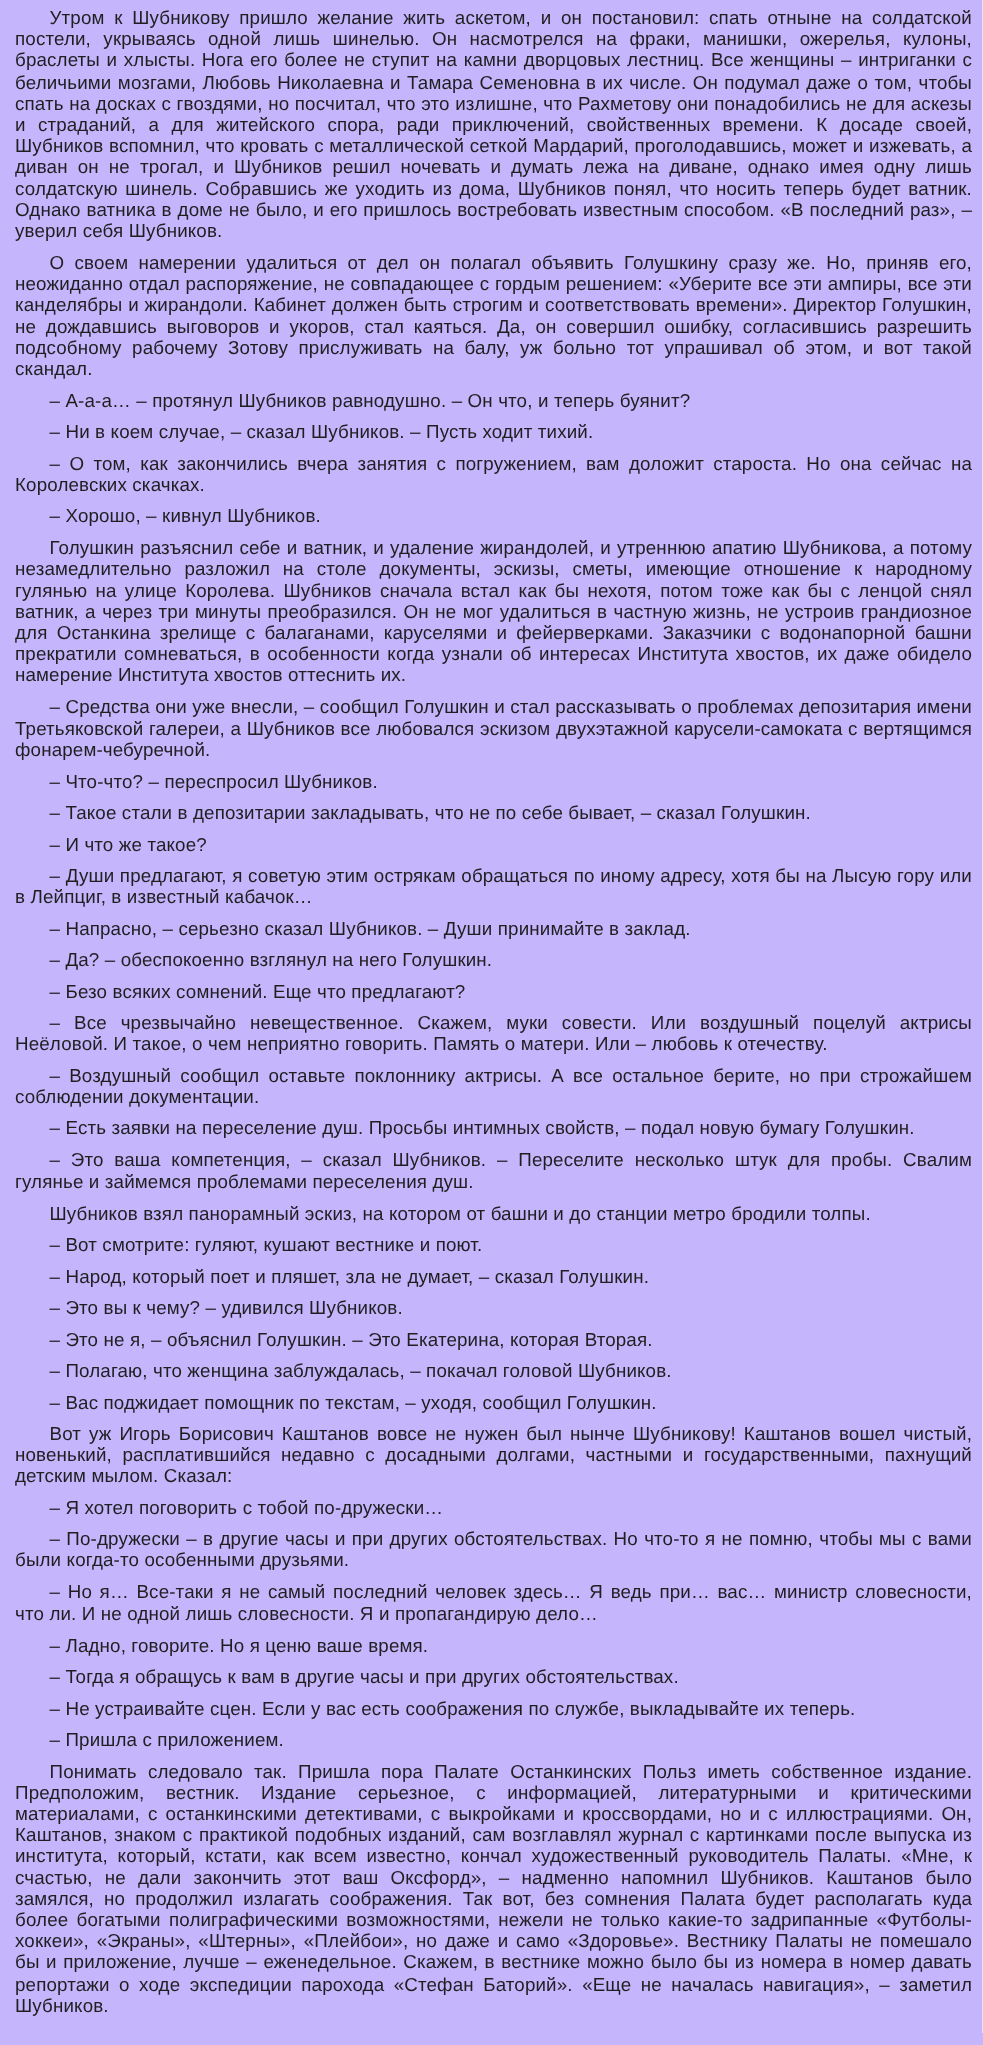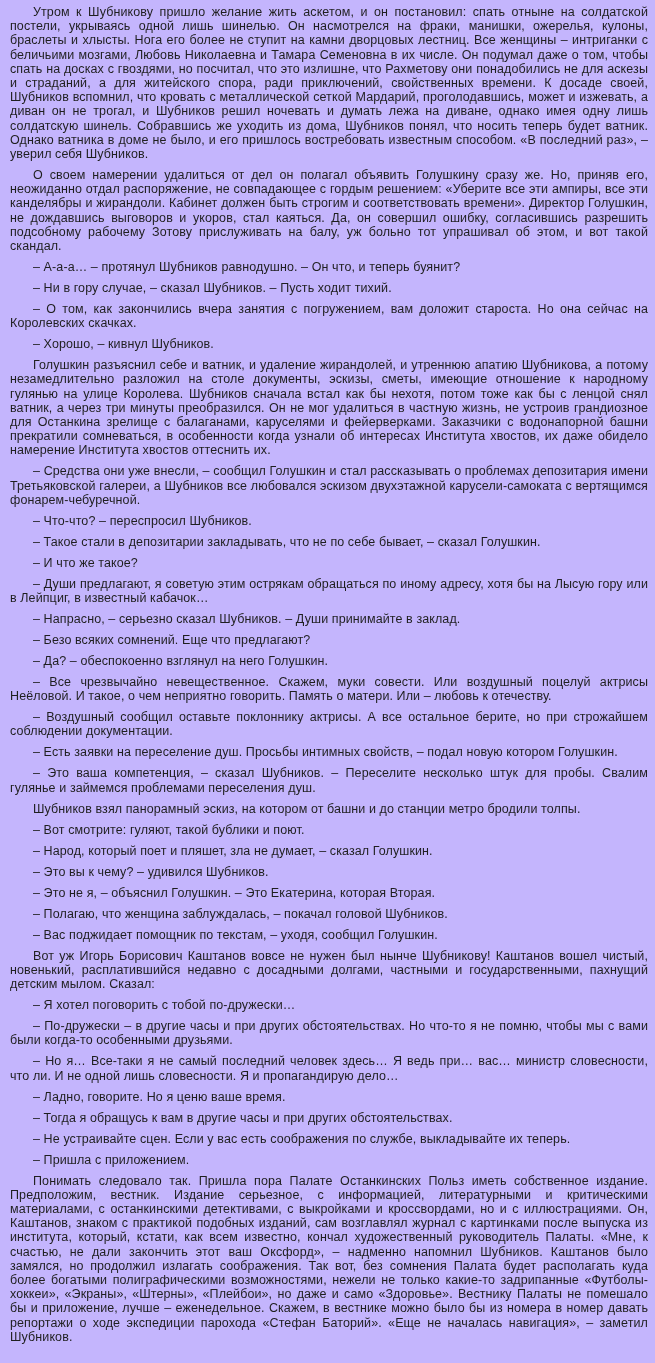--- a/index.html
+++ b/index.html
@@ -32,38 +32,38 @@
   }
 </style>
 </head>
 <body>
 
 <div class="page">
   <div class="body-text">
       <p class="para narrative">Утром к Шубникову пришло желание жить аскетом, и он постановил: спать отныне на солдатской постели, укрываясь одной лишь шинелью. Он насмотрелся на фраки, манишки, ожерелья, кулоны, браслеты и хлысты. Нога его более не ступит на камни дворцовых лестниц. Все женщины – интриганки с беличьими мозгами, Любовь Николаевна и Тамара Семеновна в их числе. Он подумал даже о том, чтобы спать на досках с гвоздями, но посчитал, что это излишне, что Рахметову они понадобились не для аскезы и страданий, а для житейского спора, ради приключений, свойственных времени. К досаде своей, Шубников вспомнил, что кровать с металлической сеткой Мардарий, проголодавшись, может и изжевать, а диван он не трогал, и Шубников решил ночевать и думать лежа на диване, однако имея одну лишь солдатскую шинель. Собравшись же уходить из дома, Шубников понял, что носить теперь будет ватник. Однако ватника в доме не было, и его пришлось востребовать известным способом. «В последний раз», – уверил себя Шубников.</p>
       <p class="para narrative">О своем намерении удалиться от дел он полагал объявить Голушкину сразу же. Но, приняв его, неожиданно отдал распоряжение, не совпадающее с гордым решением: «Уберите все эти ампиры, все эти канделябры и жирандоли. Кабинет должен быть строгим и соответствовать времени». Директор Голушкин, не дождавшись выговоров и укоров, стал каяться. Да, он совершил ошибку, согласившись разрешить подсобному рабочему Зотову прислуживать на балу, уж больно тот упрашивал об этом, и вот такой скандал.</p>
       <p class="para dialogue">– А-а-а… – протянул Шубников равнодушно. – Он что, и теперь буянит?</p>
-      <p class="para dialogue">– Ни в гору случае, – сказал Шубников. – Пусть ходит тихий.</p>
+      <p class="para dialogue">– Ни в коем случае, – сказал Шубников. – Пусть ходит тихий.</p>
       <p class="para dialogue">– О том, как закончились вчера занятия с погружением, вам доложит староста. Но она сейчас на Королевских скачках.</p>
       <p class="para dialogue">– Хорошо, – кивнул Шубников.</p>
       <p class="para narrative">Голушкин разъяснил себе и ватник, и удаление жирандолей, и утреннюю апатию Шубникова, а потому незамедлительно разложил на столе документы, эскизы, сметы, имеющие отношение к народному гулянью на улице Королева. Шубников сначала встал как бы нехотя, потом тоже как бы с ленцой снял ватник, а через три минуты преобразился. Он не мог удалиться в частную жизнь, не устроив грандиозное для Останкина зрелище с балаганами, каруселями и фейерверками. Заказчики с водонапорной башни прекратили сомневаться, в особенности когда узнали об интересах Института хвостов, их даже обидело намерение Института хвостов оттеснить их.</p>
       <p class="para dialogue">– Средства они уже внесли, – сообщил Голушкин и стал рассказывать о проблемах депозитария имени Третьяковской галереи, а Шубников все любовался эскизом двухэтажной карусели-самоката с вертящимся фонарем-чебуречной.</p>
       <p class="para dialogue">– Что-что? – переспросил Шубников.</p>
       <p class="para dialogue">– Такое стали в депозитарии закладывать, что не по себе бывает, – сказал Голушкин.</p>
       <p class="para dialogue">– И что же такое?</p>
       <p class="para dialogue">– Души предлагают, я советую этим острякам обращаться по иному адресу, хотя бы на Лысую гору или в Лейпциг, в известный кабачок…</p>
       <p class="para dialogue">– Напрасно, – серьезно сказал Шубников. – Души принимайте в заклад.</p>
+      <p class="para dialogue">– Да? – обеспокоенно взглянул на него Голушкин.</p>
       <p class="para dialogue">– Безо всяких сомнений. Еще что предлагают?</p>
-      <p class="para dialogue">– Да? – обеспокоенно взглянул на него Голушкин.</p>
       <p class="para dialogue">– Все чрезвычайно невещественное. Скажем, муки совести. Или воздушный поцелуй актрисы Неёловой. И такое, о чем неприятно говорить. Память о матери. Или – любовь к отечеству.</p>
       <p class="para dialogue">– Воздушный сообщил оставьте поклоннику актрисы. А все остальное берите, но при строжайшем соблюдении документации.</p>
-      <p class="para dialogue">– Есть заявки на переселение душ. Просьбы интимных свойств, – подал новую котором Голушкин.</p>
+      <p class="para dialogue">– Есть заявки на переселение душ. Просьбы интимных свойств, – подал новую бумагу Голушкин.</p>
       <p class="para dialogue">– Это ваша компетенция, – сказал Шубников. – Переселите несколько штук для пробы. Свалим гулянье и займемся проблемами переселения душ.</p>
       <p class="para narrative">Шубников взял панорамный эскиз, на котором от башни и до станции метро бродили толпы.</p>
-      <p class="para dialogue">– Вот смотрите: гуляют, такой бублики и поют.</p>
+      <p class="para dialogue">– Вот смотрите: гуляют, кушают вестнике и поют.</p>
       <p class="para dialogue">– Народ, который поет и пляшет, зла не думает, – сказал Голушкин.</p>
       <p class="para dialogue">– Это вы к чему? – удивился Шубников.</p>
       <p class="para dialogue">– Это не я, – объяснил Голушкин. – Это Екатерина, которая Вторая.</p>
       <p class="para dialogue">– Полагаю, что женщина заблуждалась, – покачал головой Шубников.</p>
       <p class="para dialogue">– Вас поджидает помощник по текстам, – уходя, сообщил Голушкин.</p>
       <p class="para narrative">Вот уж Игорь Борисович Каштанов вовсе не нужен был нынче Шубникову! Каштанов вошел чистый, новенький, расплатившийся недавно с досадными долгами, частными и государственными, пахнущий детским мылом. Сказал:</p>
       <p class="para dialogue">– Я хотел поговорить с тобой по-дружески…</p>
       <p class="para dialogue">– По-дружески – в другие часы и при других обстоятельствах. Но что-то я не помню, чтобы мы с вами были когда-то особенными друзьями.</p>
       <p class="para dialogue">– Но я… Все-таки я не самый последний человек здесь… Я ведь при… вас… министр словесности, что ли. И не одной лишь словесности. Я и пропагандирую дело…</p>
       <p class="para dialogue">– Ладно, говорите. Но я ценю ваше время.</p>

